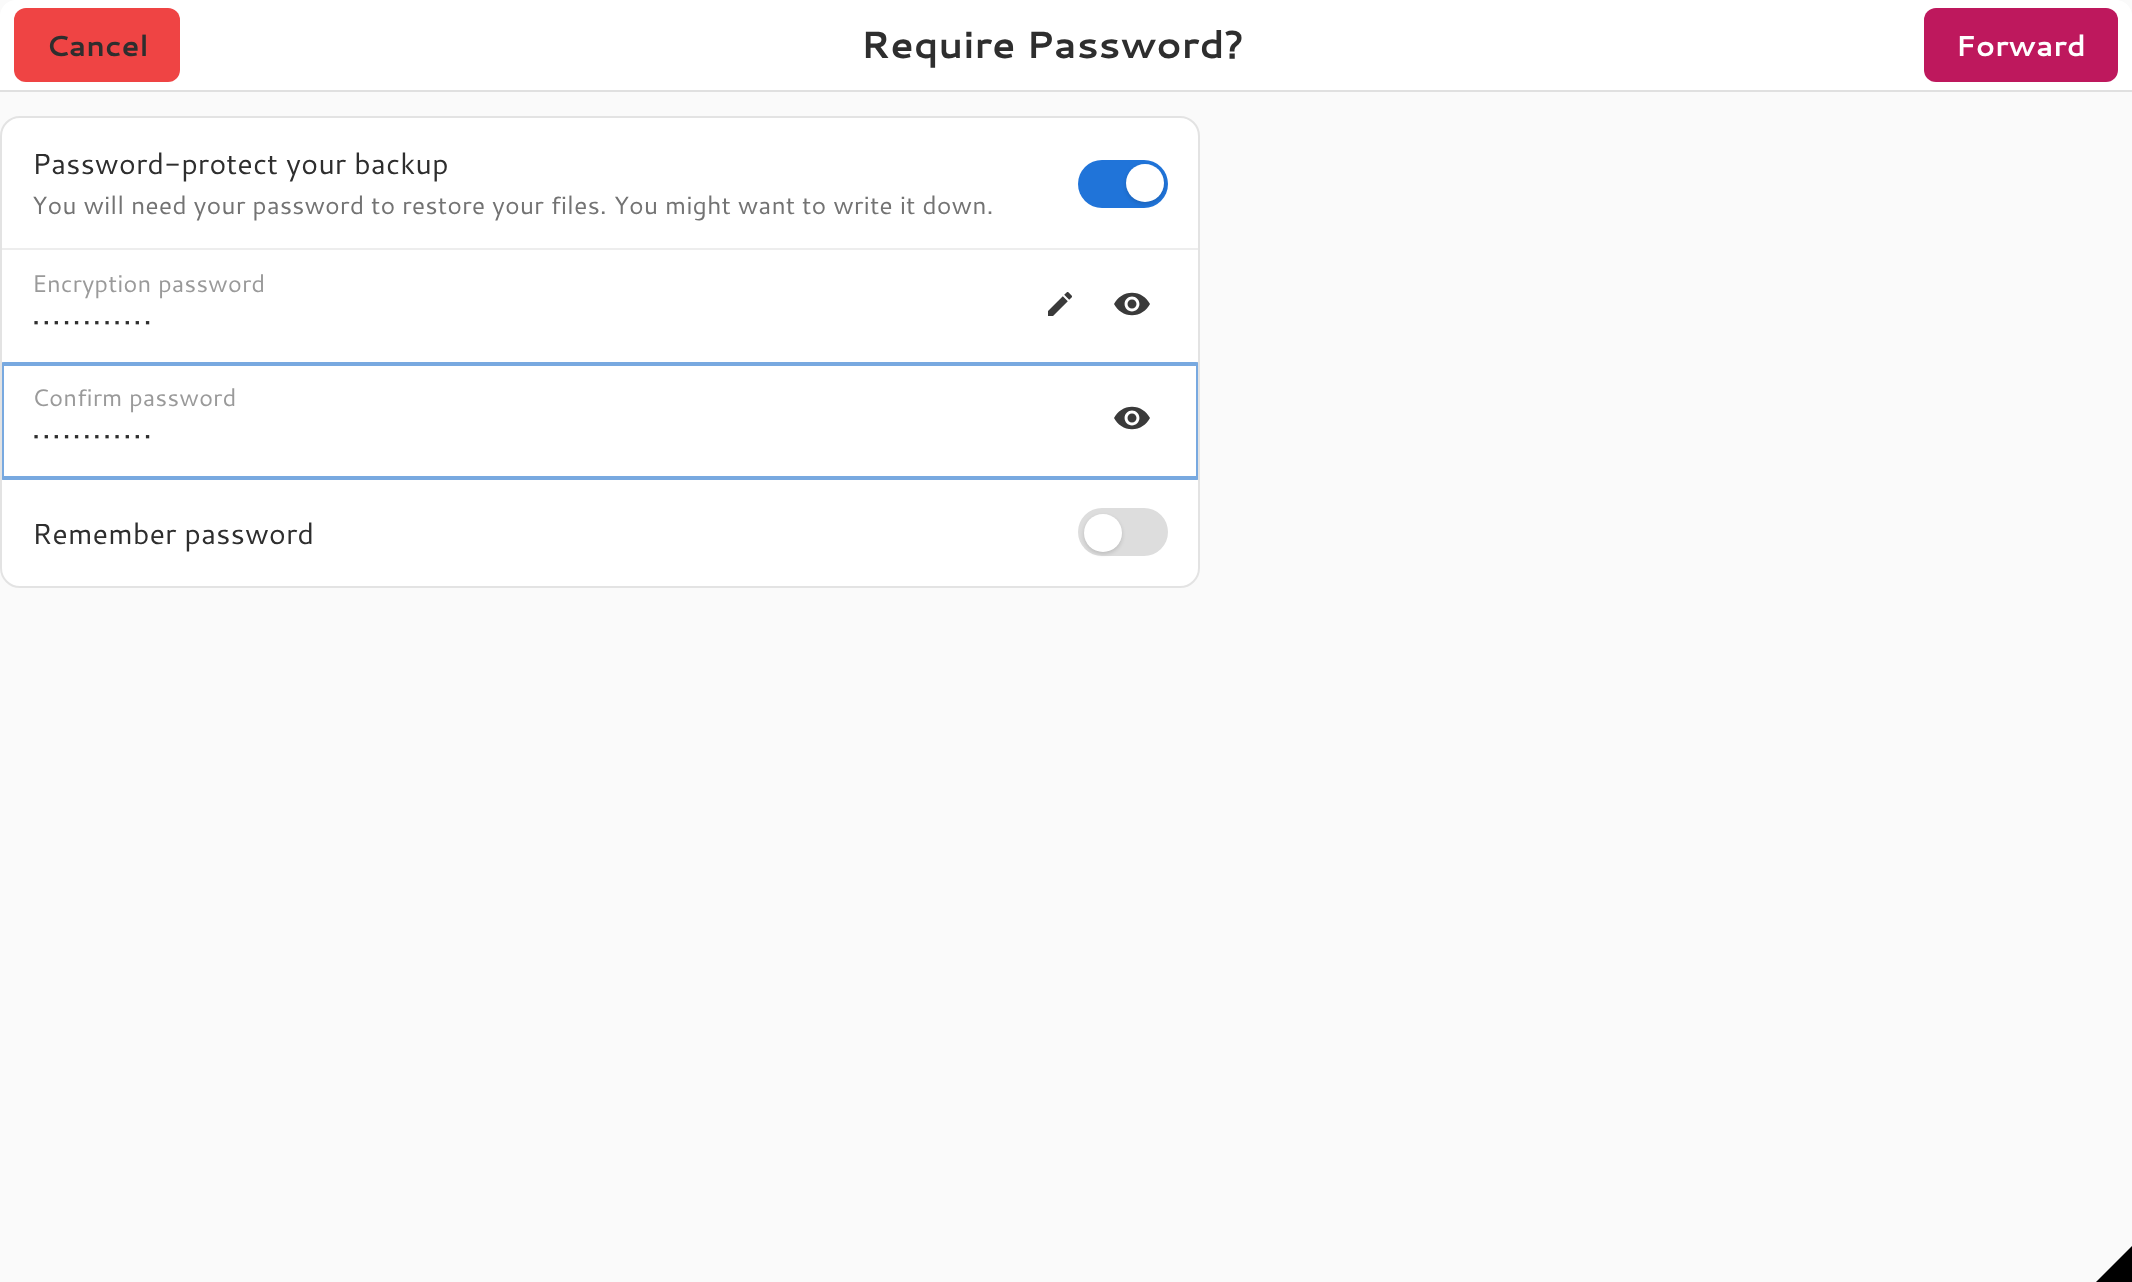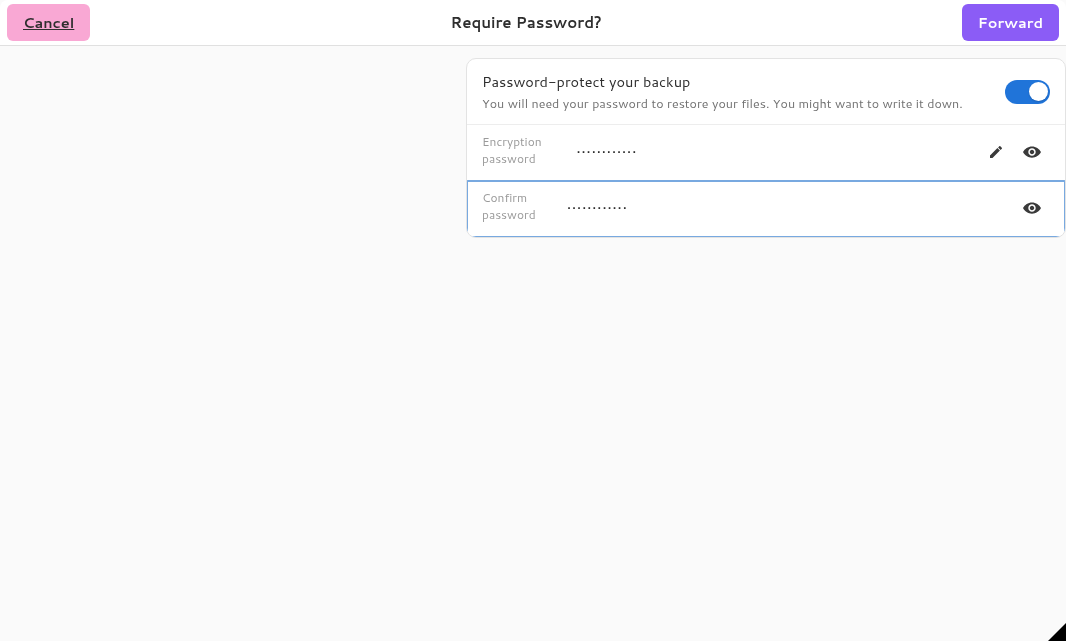--- a/index.html
+++ b/index.html
@@ -32,40 +32,39 @@
       padding: 8px 16px;
       border-radius: 6px;
       font-size: 14.5px;
       font-weight: 600;
       cursor: pointer;
       border: none;
       font-family: inherit;
     }
     
     .btn-cancel {
-      background: #f9a8d4;
-      color: #2e2e2e;
-      text-decoration: underline;
+      background: #ef4444;
+      color: #2e2e2e;
     }
     
     .btn-forward {
-      background: #8b5cf6;
+      background: #be185d;
       color: #ffffff;
     }
     
     .header-title {
-      font-size: 15px;
+      font-size: 19px;
       font-weight: 700;
       color: #2e2e2e;
     }
     
     .content {
       padding-top: 12px;
       display: flex;
-      justify-content: flex-end;
+      justify-content: flex-start;
     }
     
     .panel {
       width: 600px;
       background: #ffffff;
       border: 1px solid #e3e3e3;
       border-radius: 10px;
       overflow: hidden;
     }
     
@@ -110,21 +109,21 @@
       outline: 2px solid #78a9e0;
       outline-offset: -1px;
       z-index: 2;
       border-radius: 1px;
       gap: 29px;
     }
     
     .password-field-wrap {
       flex: 1;
       display: flex;
-      flex-direction: row;
+      flex-direction: column;
     }
     
     .password-label {
       font-size: 12px;
       color: #9a9a9a;
       margin-bottom: 3px;
     }
     
     .password-input {
       border: none;
@@ -240,17 +239,25 @@
         <div class="password-label">Confirm password</div>
         <input type="password" class="password-input" value="••••••••••••" style="">
       </div>
       <div class="icon-btn">
         <svg width="18" height="18" viewBox="0 0 16 16" fill="currentColor">
           <path d="M8 3C4.5 3 1.5 5.1 0 8c1.5 2.9 4.5 5 8 5s6.5-2.1 8-5c-1.5-2.9-4.5-5-8-5zm0 8.3c-1.8 0-3.3-1.5-3.3-3.3S6.2 4.7 8 4.7s3.3 1.5 3.3 3.3-1.5 3.3-3.3 3.3zM8 6c-1.1 0-2 .9-2 2s.9 2 2 2 2-.9 2-2-.9-2-2-2z"></path>
         </svg>
       </div>
     </div>
 
+    <div class="row">
+      <div class="row-text">
+        <div class="row-title">Remember password</div>
+      </div>
+      <div class="toggle off">
+        <div class="toggle-knob"></div>
+      </div>
+    </div>
 
   </div>
 </div>
 
 <div class="corner"></div>
 
 </body></html>

